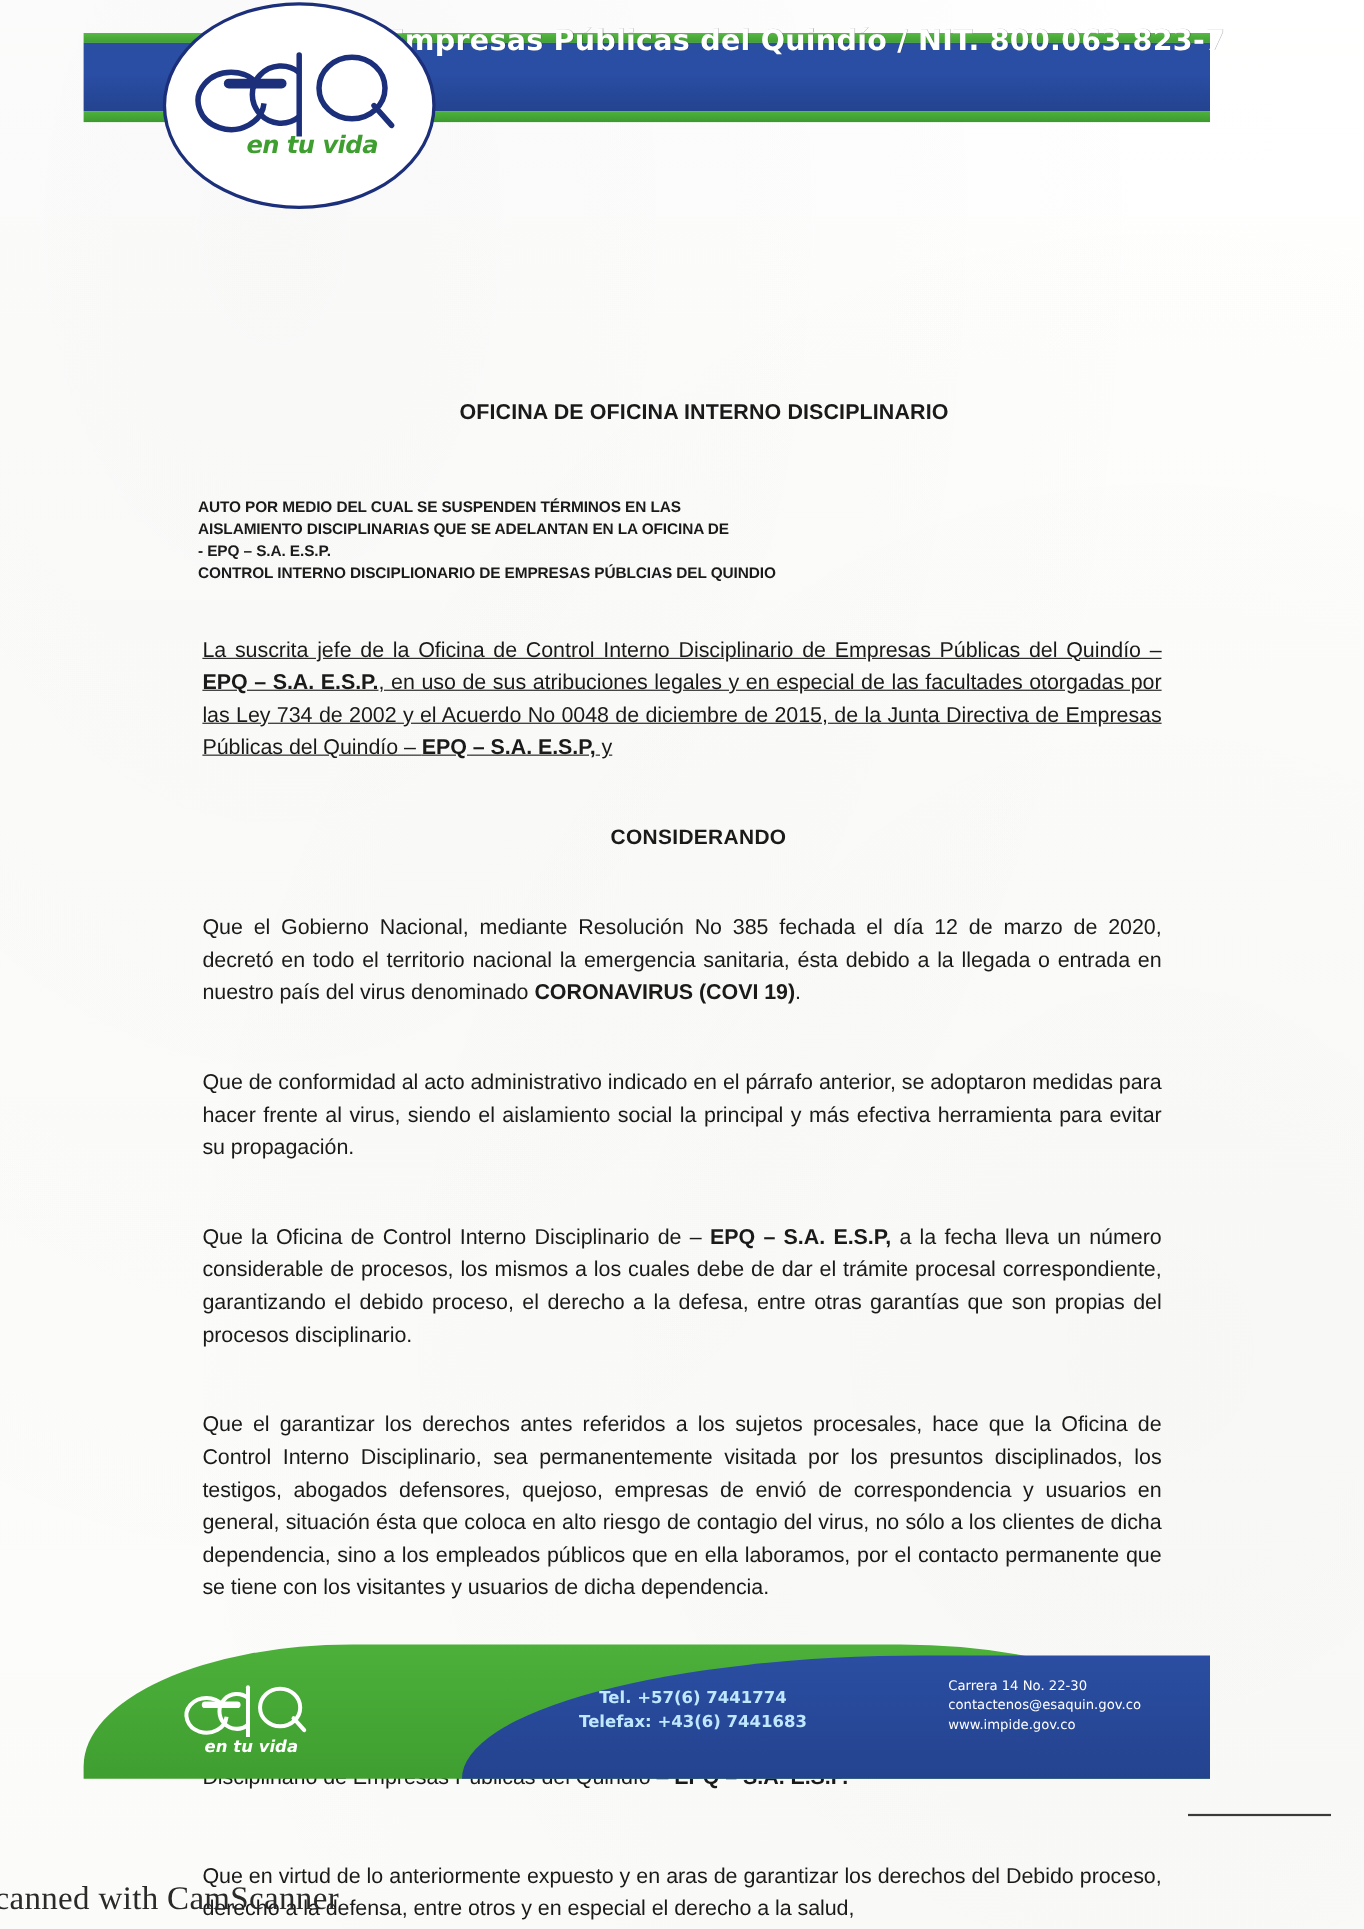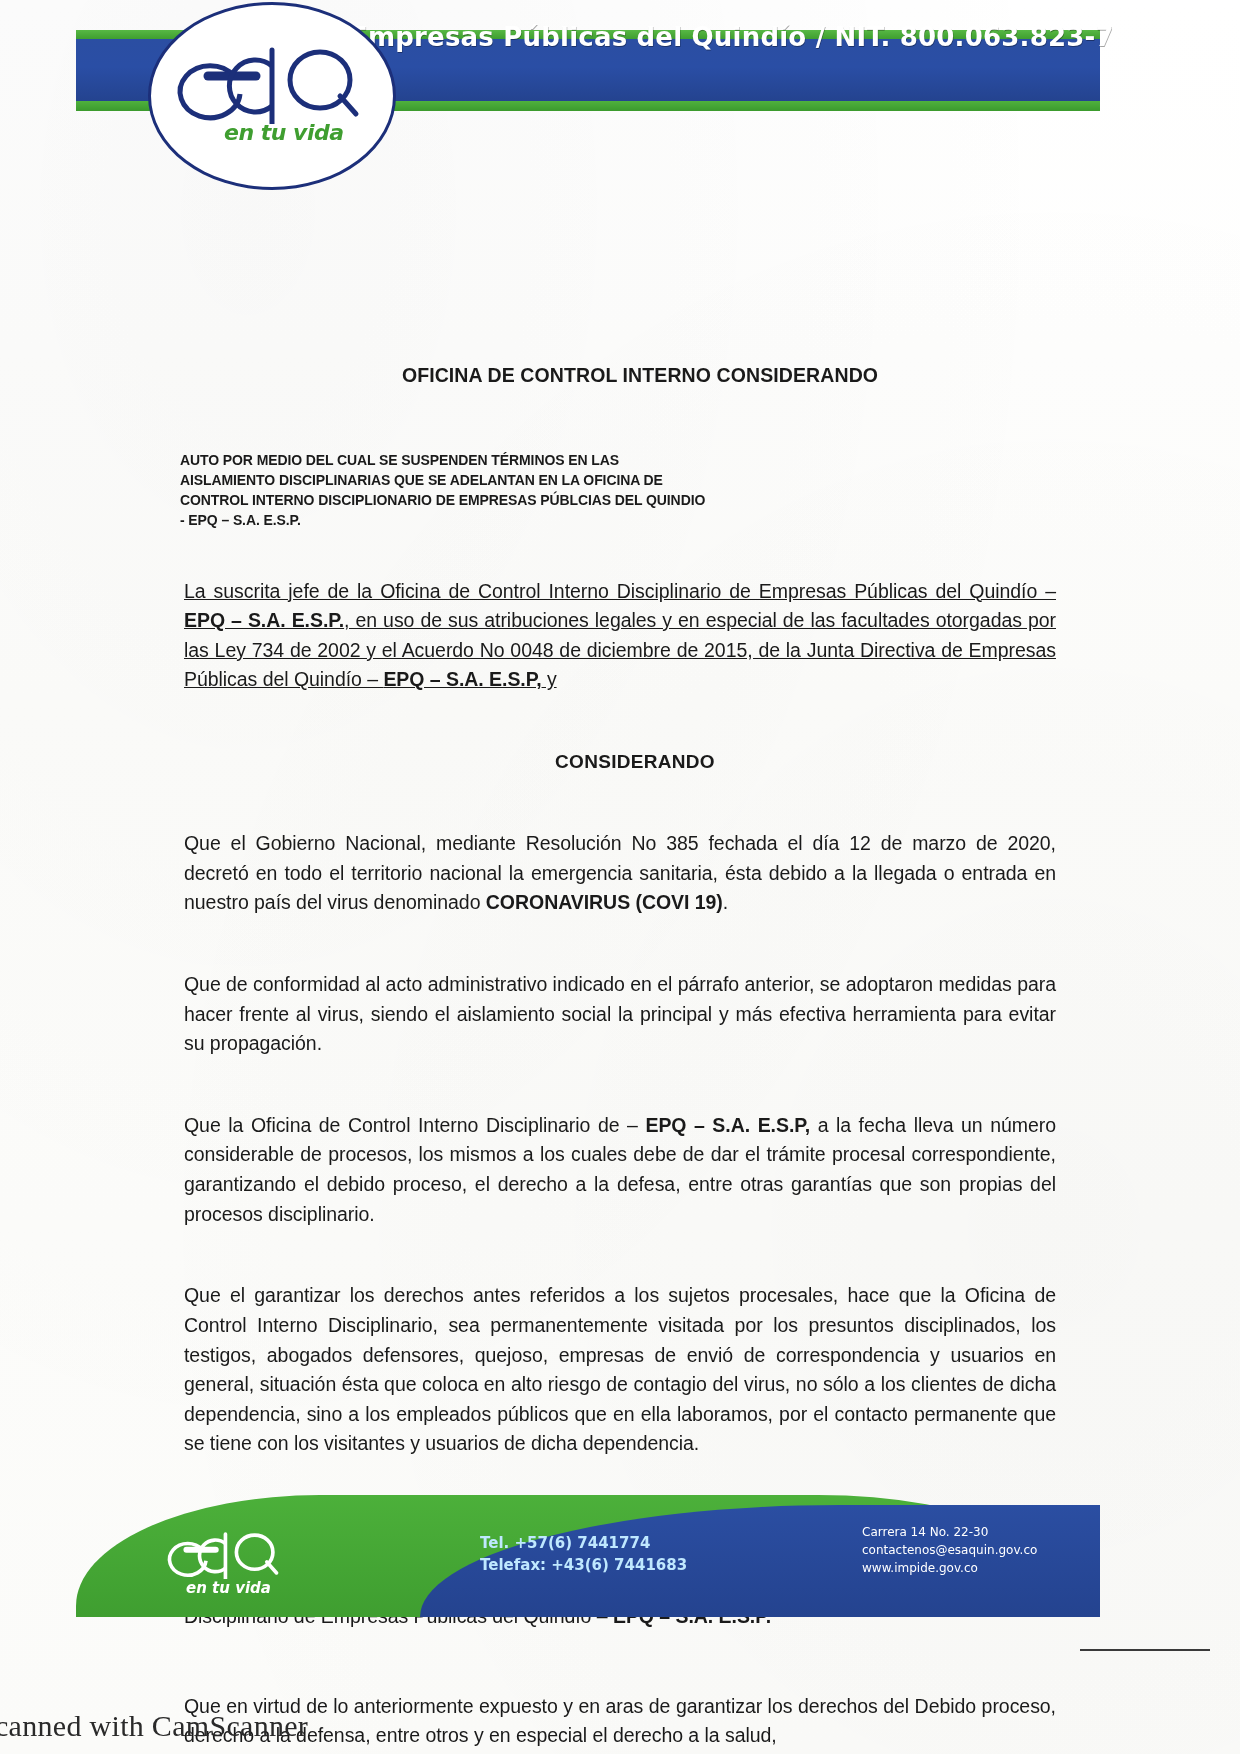--- a/index.html
+++ b/index.html
@@ -210,21 +210,21 @@
     font-weight: 600;
     font-style: italic;
     font-family: "DejaVu Sans", sans-serif;
     z-index: 3;
   }
   .footer-tel {
     position: absolute;
     right: 460px;
     top: 46px;
     width: 300px;
-    text-align: left;
+    text-align: center;
     color: #bfe8ff;
     font-size: 15px;
     font-weight: bold;
     line-height: 1.45;
     font-family: "DejaVu Sans", sans-serif;
     z-index: 3;
   }
   .footer-addr {
     position: absolute;
     left: 862px;
@@ -286,27 +286,27 @@
           <path d="M172 64 l16 18" stroke-linecap="round"></path>
         </g>
       </svg>
     </div>
 
     <div class="logo-tag">en tu vida</div>
   </div>
 
   <div class="doc-body">
 
-    <div class="office-title">OFICINA DE CONTROL INTERNO CONSIDERANDO</div>
+    <div class="office-title">OFICINA DE OFICINA INTERNO DISCIPLINARIO</div>
 
     <div class="main-title">
       <div>AUTO POR MEDIO DEL CUAL SE SUSPENDEN TÉRMINOS  EN LAS</div>
       <div>AISLAMIENTO DISCIPLINARIAS QUE SE ADELANTAN EN LA OFICINA DE</div>
+      <div>- EPQ – S.A.  E.S.P.</div>
       <div>CONTROL INTERNO DISCIPLIONARIO DE EMPRESAS PÚBLCIAS DEL QUINDIO</div>
-      <div>- EPQ – S.A.  E.S.P.</div>
     </div>
 
     <div class="para p-intro">La suscrita jefe de la Oficina de Control Interno Disciplinario de Empresas Públicas del Quindío – <b>EPQ – S.A. E.S.P.</b>, en  uso de sus atribuciones legales  y en especial de las facultades otorgadas por las Ley 734 de 2002 y el Acuerdo No 0048 de diciembre  de 2015, de la Junta Directiva de Empresas Públicas del Quindío – <b>EPQ – S.A. E.S.P,</b> y</div>
 
     <div class="considerando">CONSIDERANDO</div>
 
     <div class="para p-gob">Que el Gobierno Nacional, mediante  Resolución No 385 fechada el día  12 de marzo de 2020, decretó en todo el territorio nacional  la emergencia sanitaria, ésta debido a la llegada o entrada en nuestro país del virus denominado <b>CORONAVIRUS (COVI 19)</b>.</div>
 
     <div class="para p-conf">Que de conformidad al acto administrativo indicado en el párrafo anterior, se adoptaron medidas para hacer frente al virus, siendo el aislamiento social la principal y más efectiva herramienta para evitar su propagación.</div>
 

